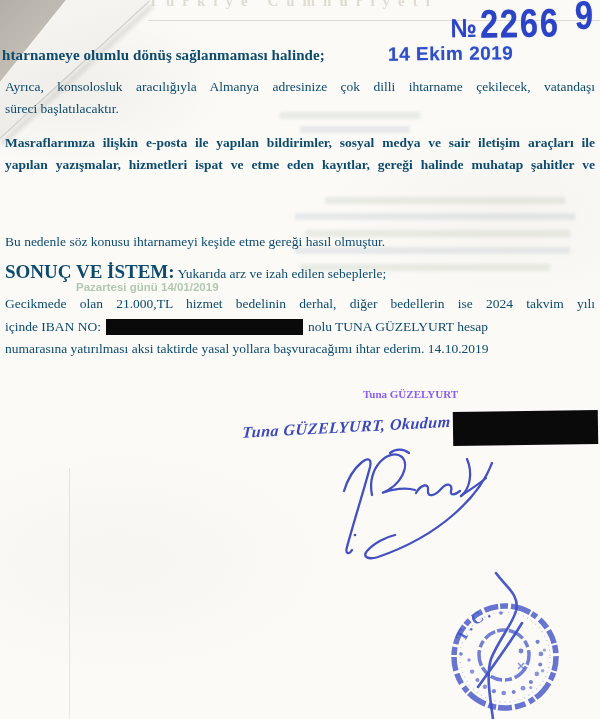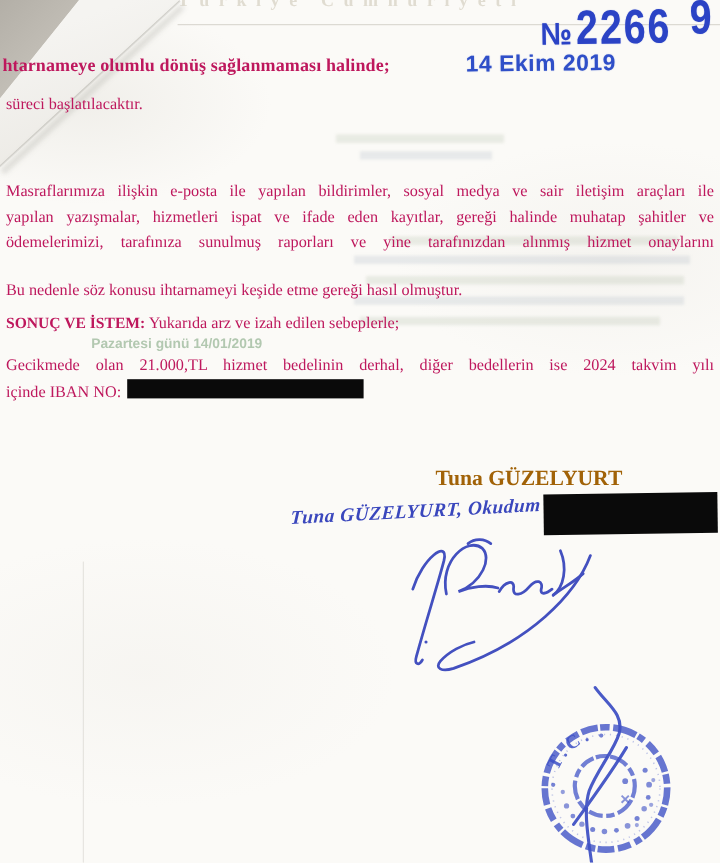--- a/index.html
+++ b/index.html
@@ -36,34 +36,34 @@
   .regstamp{left:449px;top:7px;z-index:4;display:flex;align-items:flex-end;
     color:#2b43c5;font-family:"Liberation Sans","DejaVu Sans",sans-serif;font-weight:bold;
     transform:rotate(-1deg);text-shadow:0 0 1px rgba(43,67,197,.45);}
   .regstamp .nosign{font-size:26px;line-height:1;transform:scaleX(.9);}
   .regstamp .num{font-size:40px;line-height:.82;letter-spacing:2px;transform:scaleX(.82);transform-origin:left bottom;margin-left:2px;}
   .regstamp .suffix{font-size:40px;line-height:.82;transform:translateY(-7px) scaleX(.82);margin-left:-4px;}
   .datestamp{left:388px;top:43px;z-index:4;color:#2f4fc8;white-space:nowrap;
     font-family:"Liberation Sans","DejaVu Sans",sans-serif;font-weight:bold;font-size:19px;
     letter-spacing:.5px;transform:rotate(-.6deg);text-shadow:0 0 1px rgba(47,79,200,.4);}
   
-  .txt{color:#be185d;font-size:13.5px;z-index:3;}
+  .txt{color:#0c4a6e;font-size:13.5px;z-index:3;}
   .heading{left:2px;top:47px;font-weight:bold;font-size:15px;white-space:nowrap;letter-spacing:.1px;}
   .para{left:5px;width:590px;}
   .tline{text-align:justify;text-align-last:justify;text-justify:inter-word;}
   .tline.last{text-align:center;text-align-last:left;}
   .p1{top:76px;line-height:22px;}
-  .p2{top:148px;line-height:21.5px;}
+  .p2{top:132px;line-height:21.5px;font-weight:bold;}
   .p3{top:234px;}
   .conc{top:261px;white-space:nowrap;}
-  .conc b{font-size:13px;}
+  .conc b{font-size:19px;}
   .p5{top:293px;line-height:22.5px;}
-  .ibanline{display:flex;white-space:nowrap;}
+  .ibanline{display:flex;align-items:center;white-space:nowrap;}
   .redact-iban{width:197px;height:16px;background:#0a0a0a;margin:0 5px;flex:0 0 auto;}
-  .signer{left:363px;top:388px;font-weight:bold;font-size:18px;white-space:nowrap;z-index:3;color:#a16207;}
+  .signer{left:363px;top:388px;font-weight:bold;font-size:11px;white-space:nowrap;z-index:3;color:#8b5cf6;}
   .redact-note{left:453px;top:411px;width:145px;height:34px;background:#0a0a0a;z-index:4;transform:rotate(-.8deg);}
   .handnote{left:242px;top:418px;z-index:3;color:#3a47bd;white-space:nowrap;
     font-style:italic;font-weight:600;font-size:16px;letter-spacing:.5px;
     transform:rotate(-3deg) skewX(-6deg);}
   .sig-svg{left:318px;top:443px;z-index:3;}
   .stamp-svg{left:428px;top:563px;z-index:3;opacity:.93;filter:blur(.2px);}
   
   .bleed{z-index:2;}
   .bleed .stripe{position:absolute;height:7px;filter:blur(1.5px);
     background:rgba(148,164,140,.18);}
@@ -86,42 +86,44 @@
 <div class="abs regstamp">
   <span class="nosign">№</span>
   <span class="num">2266</span>
   <span class="suffix">9</span>
 </div>
 <div class="abs datestamp">14 Ekim 2019</div>
 
 <div class="abs txt heading">htarnameye olumlu dönüş sağlanmaması halinde;</div>
 
 <div class="abs txt para p1">
+  <div class="tline">Ayrıca, konsolosluk aracılığıyla Almanya adresinize çok dilli ihtarname çekilecek, vatandaşı</div>
   <div class="tline last">süreci başlatılacaktır.</div>
 </div>
 
 <div class="abs txt para p2">
   <div class="tline">Masraflarımıza ilişkin e-posta ile yapılan bildirimler, sosyal medya ve sair iletişim araçları ile</div>
-  <div class="tline">yapılan yazışmalar, hizmetleri ispat ve ifade eden kayıtlar, gereği halinde muhatap şahitler ve</div>
-  <div class="tline">ödemelerimizi, tarafınıza sunulmuş raporları ve yine tarafınızdan alınmış hizmet onaylarını</div>
+  <div class="tline">yapılan yazışmalar, hizmetleri ispat ve etme eden kayıtlar, gereği halinde muhatap şahitler ve</div>
 </div>
 
 <div class="abs txt para p3">Bu nedenle söz konusu ihtarnameyi keşide etme gereği hasıl olmuştur.</div>
 
 <div class="abs txt para conc">
   <b>SONUÇ VE İSTEM:</b>
   <span>Yukarıda arz ve izah edilen sebeplerle;</span>
 </div>
 
 <div class="abs txt para p5">
   <div class="tline">Gecikmede olan 21.000,TL hizmet bedelinin derhal, diğer bedellerin ise 2024 takvim yılı</div>
   <div class="ibanline">
     <span>içinde IBAN NO:</span>
     <span class="redact-iban"></span>
+    <span>nolu TUNA GÜZELYURT hesap</span>
   </div>
+  <div class="tline last">numarasına yatırılması aksi taktirde yasal yollara başvuracağımı ihtar ederim. 14.10.2019</div>
 </div>
 
 <div class="abs signer">Tuna GÜZELYURT</div>
 <div class="abs redact-note"></div>
 <div class="abs handnote">Tuna GÜZELYURT, Okudum ,</div>
 
 <svg class="abs sig-svg" width="200" height="125" viewBox="0 0 200 125">
   <g fill="none" stroke="#3a47bd" stroke-width="2.3" stroke-linecap="round" opacity=".95">
     <path d="M 26,48 C 34,22 56,6 52,24 C 48,40 36,78 29,104 C 27,111 31,112 34,107"></path>
     <path d="M 54,52 C 48,24 72,4 84,14 C 92,22 84,42 64,50 C 74,46 88,44 97,47"></path>

